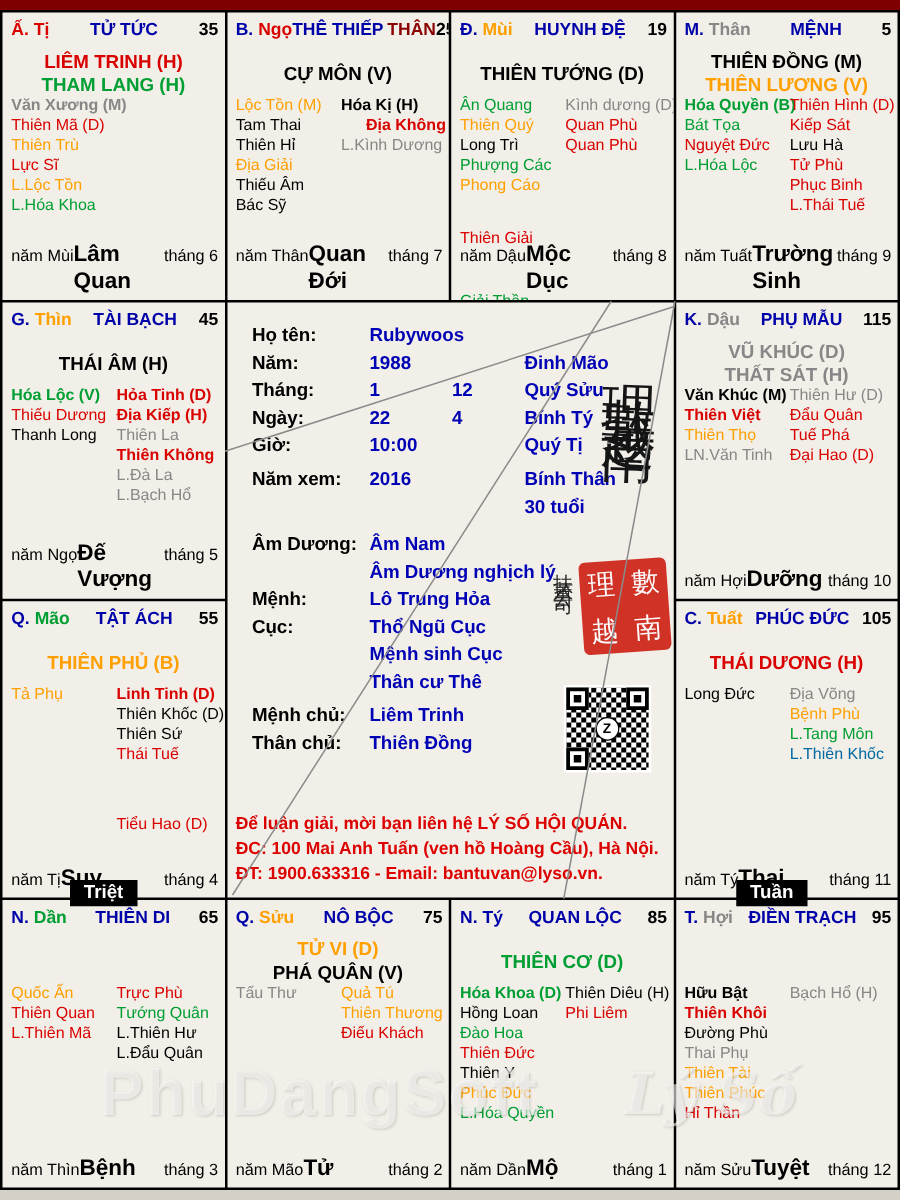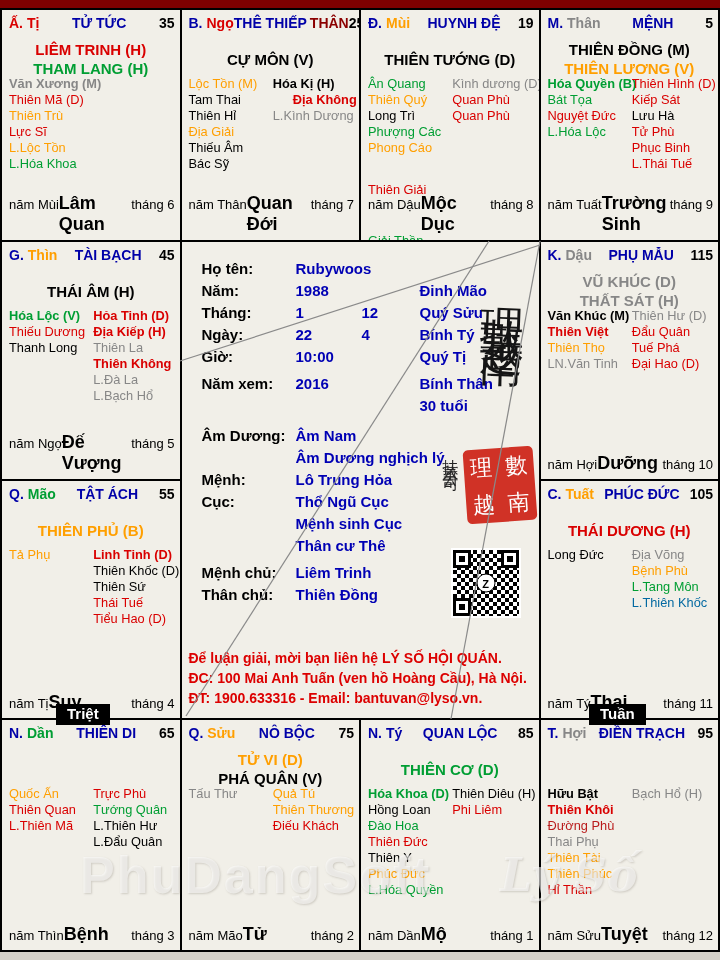--- a/index.html
+++ b/index.html
@@ -312,21 +312,21 @@
         </div>
         <div class="p-cols">
           <div class="p-col">
             <div class="star" style="color: rgb(255, 159, 0);">Tả Phụ</div>
           </div>
           <div class="p-col">
             <div class="star b" style="color: rgb(217, 0, 0);">Linh Tinh (D)</div>
             <div class="star" style="color: rgb(0, 0, 0);">Thiên Khốc (D)</div>
             <div class="star" style="color: rgb(0, 0, 0);">Thiên Sứ</div>
             <div class="star" style="color: rgb(217, 0, 0);">Thái Tuế</div>
-            <div class="star" style="color: rgb(217, 0, 0);">Tiểu Hao (D)</div>
+            <div class="star" style="color: rgb(217, 0, 0); margin-top: 40px;">Tiểu Hao (D)</div>
           </div>
         </div>
         <div class="p-foot">
           <span>năm Tị</span>
           <span class="stage">Suy</span>
           <span>tháng 4</span>
         </div>
       </div>
       <div class="cell palace" style="grid-area: 3 / 4;">
         <div class="p-head">
@@ -445,21 +445,21 @@
           <span class="p-stem" style="color: rgb(0, 0, 168);">T.</span>
           <span class="p-branch" style="color: rgb(135, 135, 135);">Hợi</span>
           <span class="p-title">ĐIỀN TRẠCH</span>
           <span class="p-num">95</span>
         </div>
         <div class="p-main"></div>
         <div class="p-cols">
           <div class="p-col">
             <div class="star b" style="color: rgb(0, 0, 0);">Hữu Bật</div>
             <div class="star b" style="color: rgb(217, 0, 0);">Thiên Khôi</div>
-            <div class="star" style="color: #b91c1c;">Đường Phù</div>
+            <div class="star" style="color: #000000;">Đường Phù</div>
             <div class="star" style="color: rgb(135, 135, 135);">Thai Phụ</div>
             <div class="star" style="color: rgb(255, 159, 0);">Thiên Tài</div>
             <div class="star" style="color: rgb(255, 159, 0);">Thiên Phúc</div>
             <div class="star" style="color: rgb(217, 0, 0);">Hỉ Thần</div>
           </div>
           <div class="p-col">
             <div class="star" style="color: rgb(135, 135, 135);">Bạch Hổ (H)</div>
           </div>
         </div>
         <div class="p-foot">

